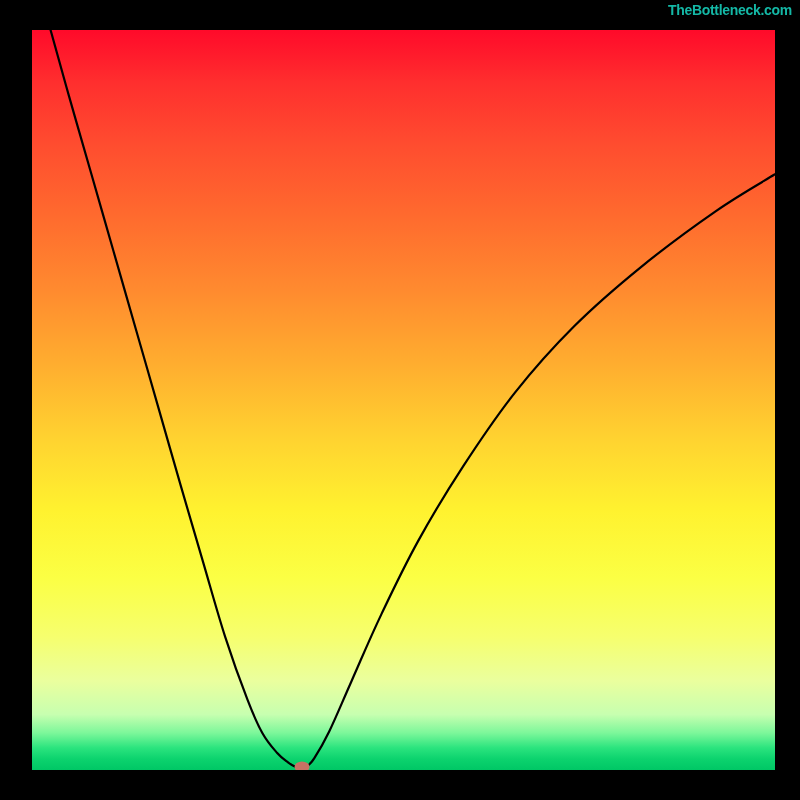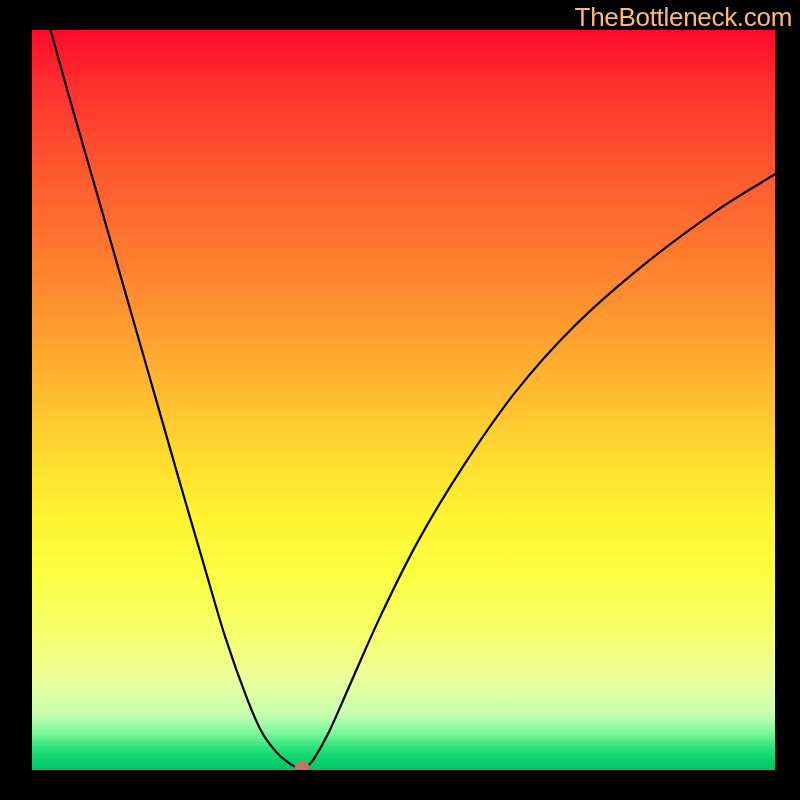--- a/index.html
+++ b/index.html
@@ -12,23 +12,23 @@
     height: 800px;
     background: #000;
     position: relative;
     font-family: Arial, Helvetica, sans-serif;
     overflow: hidden;
   }
   .watermark {
     position: absolute;
     top: 2px;
     right: 8px;
-    color: #fdba74;
-    font-size: 26px;
-    font-weight: 400;
+    color: #14b8a6;
+    font-size: 14px;
+    font-weight: 700;
     z-index: 10;
     letter-spacing: -0.3px;
   }
   .plot-area {
     position: absolute;
     left: 32px;
     top: 30px;
     width: 743px;
     height: 740px;
     overflow: hidden;

